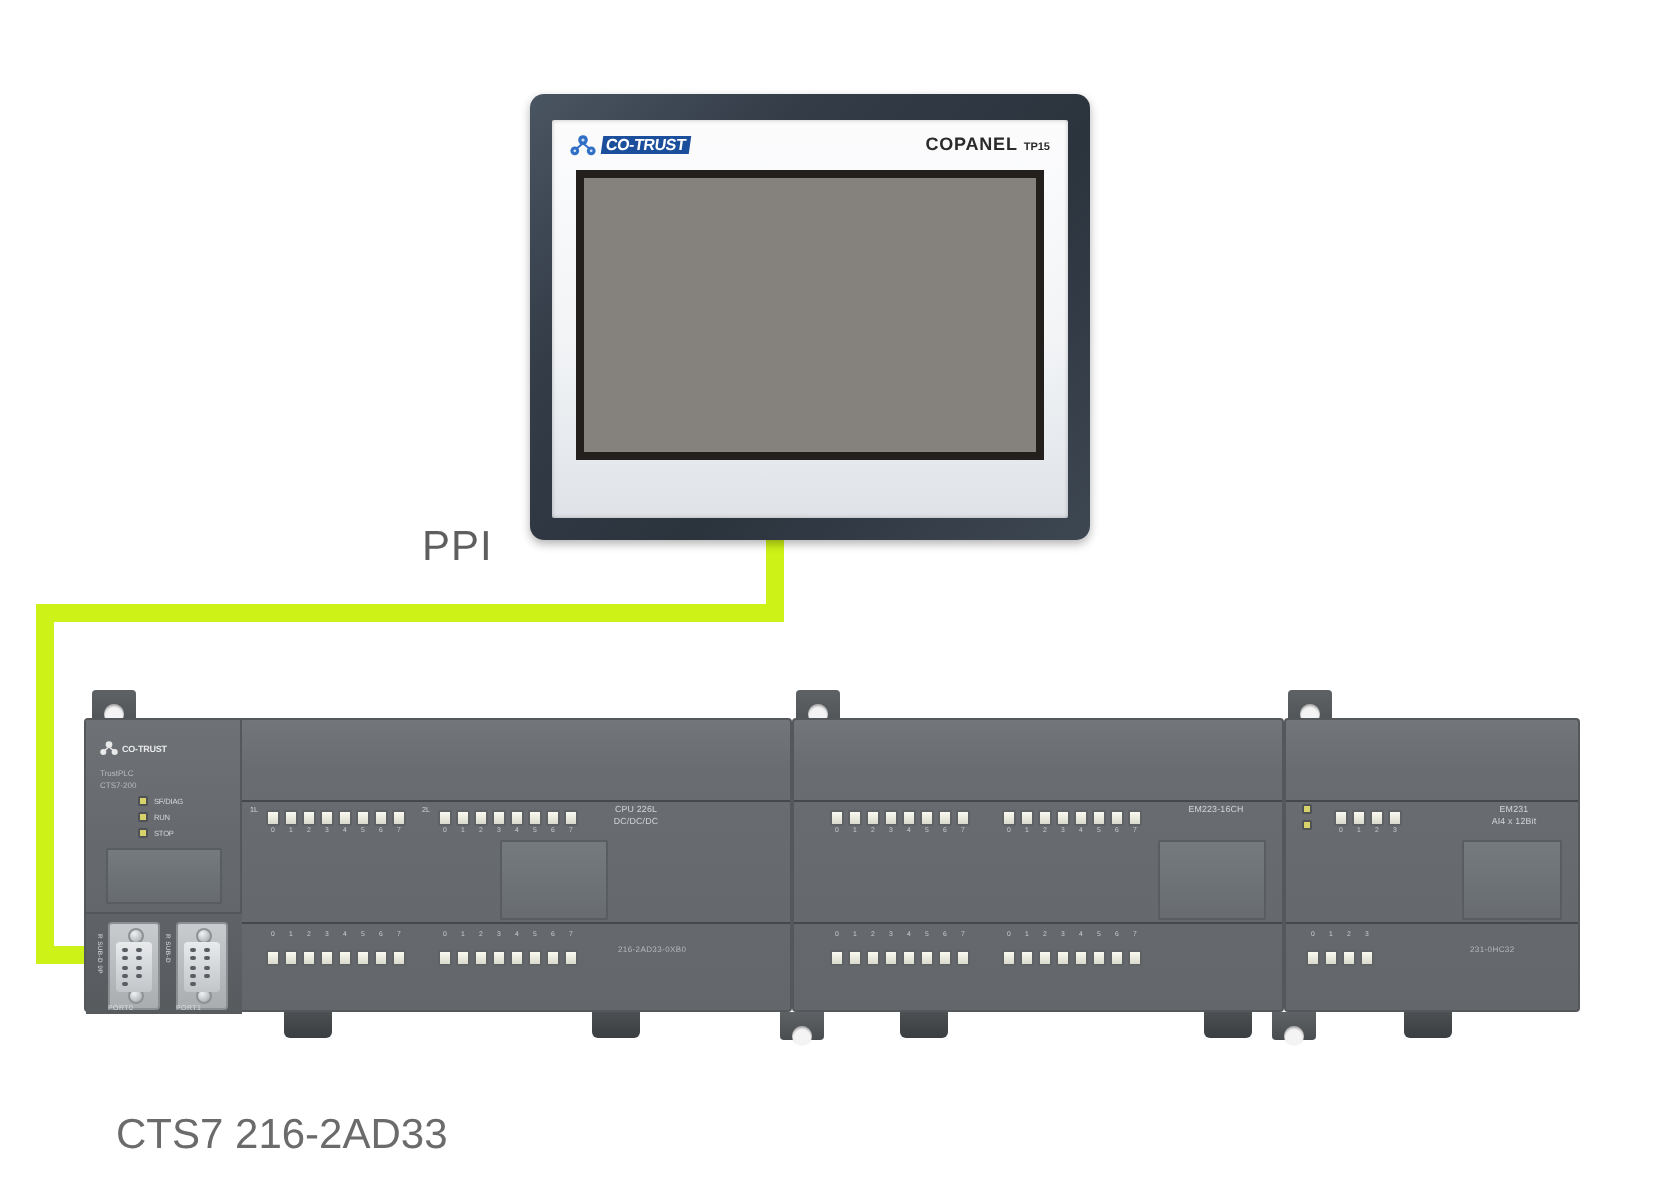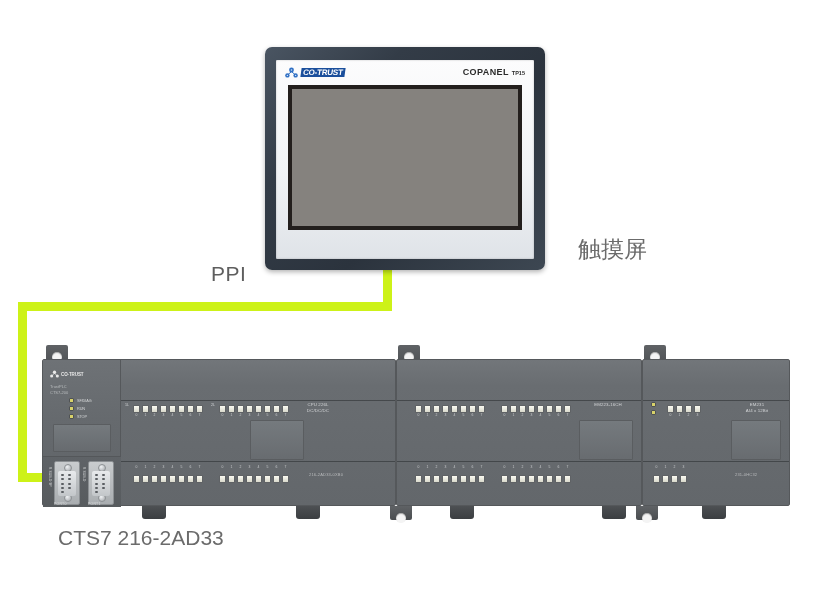--- a/index.html
+++ b/index.html
@@ -32,21 +32,21 @@
   }
   #label-ppi { left: 211px; top: 262px; }
 
   .caption {
     position: absolute;
     color: #6b6b6b;
     font-size: 21px;
     white-space: nowrap;
   }
   #caption-hmi   { left: 578px; top: 234px; font-size: 23px; }
-  #caption-cpu   { left: 58px;  top: 526px; }
+  #caption-cpu   { left: 58px;  top: 556px; }
   #caption-em223 { left: 447px; top: 526px; }
   #caption-em231 { left: 650px; top: 526px; }
 
   
   #hmi {
     position: absolute;
     left: 265px; top: 47px;
     width: 280px; height: 223px;
     border-radius: 7px;
     background: linear-gradient(135deg,#4a5562 0%,#333c47 28%,#2b333d 60%,#3d4752 100%);
@@ -297,21 +297,20 @@
         </div>
       </div>
 
       <div id="screen-border">
         <div id="screen"></div>
       </div>
 
     </div>
   </div>
 
-  <div class="caption" id="caption-hmi">触摸屏</div>
 
   <div id="rack">
 
     <div class="din-tab" style="left:4px;"></div>
     <div class="din-tab" style="left:356px;"></div>
     <div class="din-tab" style="left:602px;"></div>
 
     <div class="module" id="mod-cpu">
 
       <div class="cpu-face">

